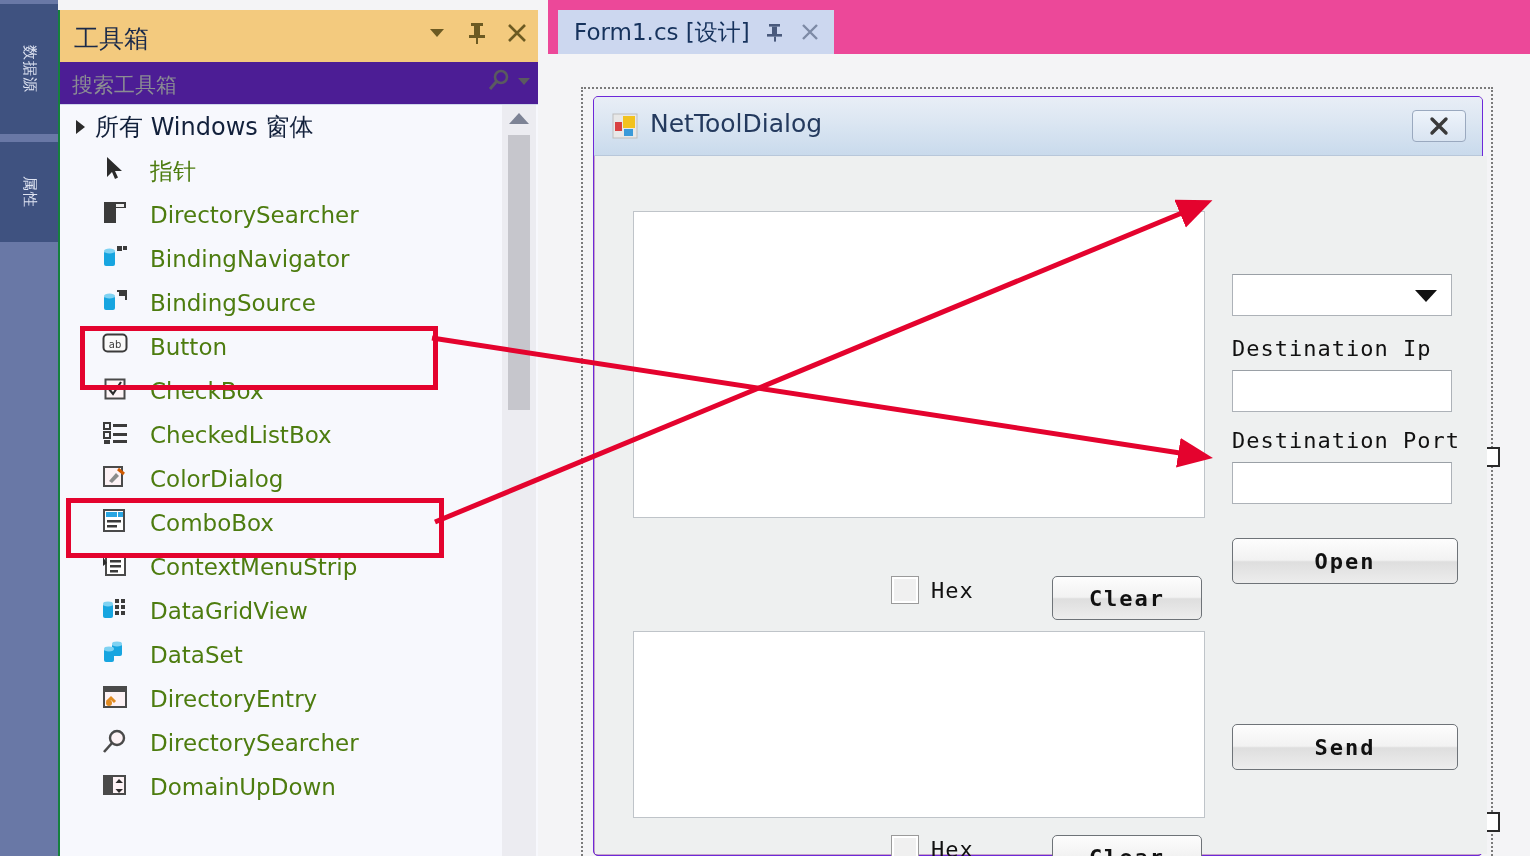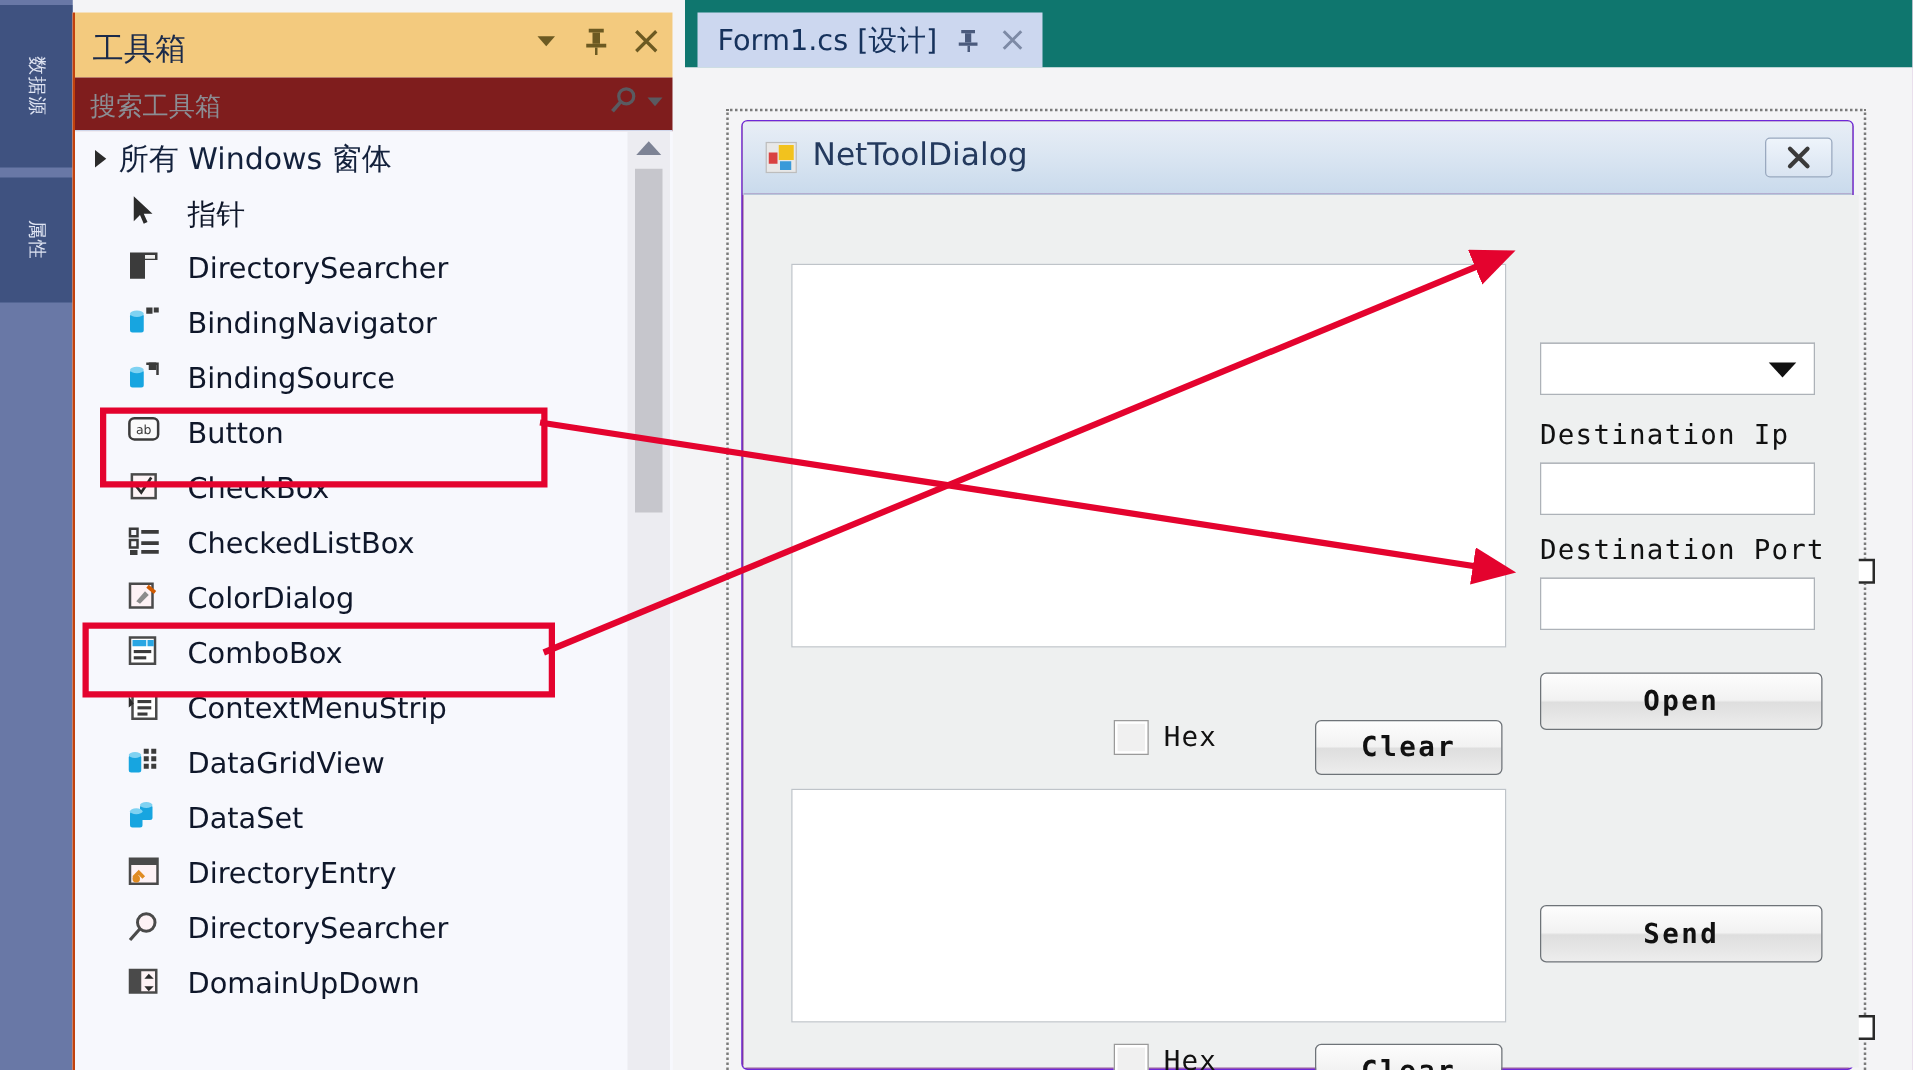--- a/index.html
+++ b/index.html
@@ -14,49 +14,49 @@
     position:absolute;left:50%;top:50%;
     transform:translate(-50%,-50%) rotate(90deg);
     transform-origin:center center;
     white-space:nowrap;color:#dfe4f2;font-size:15px;letter-spacing:1px;
     font-family:"DejaVu Sans",sans-serif;
   }
   .vtab.a{top:4px;height:130px;}
   .vtab.b{top:142px;height:100px;}
 
   
-  .toolbox{position:absolute;left:58px;top:10px;width:478px;height:846px;background:#f7f8fd;border-left:2px solid #c2410c;}
+  .toolbox{position:absolute;left:58px;top:10px;width:478px;height:846px;background:#f7f8fd;border-left:2px solid #15803d;}
   .tb-header{position:absolute;left:0;top:0;width:478px;height:52px;background:#f3ca7e;}
   .tb-title{position:absolute;left:14px;top:12px;font-size:25px;color:#1a2a4a;font-family:"DejaVu Sans",sans-serif;}
   .tb-hdr-btns{position:absolute;right:8px;top:8px;display:flex;align-items:center;gap:14px;}
   .tb-hdr-btn{width:26px;height:30px;display:flex;align-items:center;justify-content:center;color:#6c5a22;cursor:pointer;}
   .caret{width:0;height:0;border-left:7px solid transparent;border-right:7px solid transparent;border-top:8px solid #6c5a22;}
   .pin svg,.xbtn svg{display:block;}
 
-  .tb-search{position:absolute;left:0;top:52px;width:478px;height:42px;background:#7f1d1d;border-bottom:1px solid #cfd6ea;}
+  .tb-search{position:absolute;left:0;top:52px;width:478px;height:42px;background:#4c1d95;border-bottom:1px solid #cfd6ea;}
   .tb-search-text{position:absolute;left:12px;top:9px;font-size:21px;color:#8b8d93;font-family:"DejaVu Sans",sans-serif;}
   .tb-search-icons{position:absolute;right:8px;top:6px;display:flex;align-items:center;gap:6px;color:#5a5a60;}
   .sm-caret{width:0;height:0;border-left:6px solid transparent;border-right:6px solid transparent;border-top:7px solid #5a5a60;}
 
   .tb-body{position:absolute;left:0;top:95px;width:478px;height:751px;background:#f7f8fd;overflow:hidden;}
   .tb-group{display:flex;align-items:center;height:44px;padding-left:16px;}
   .tb-group .tri{width:0;height:0;border-top:7px solid transparent;border-bottom:7px solid transparent;border-left:9px solid #2b2b2b;margin-right:10px;}
   .tb-group .glabel{font-size:24px;color:#13213c;font-family:"DejaVu Sans",sans-serif;}
   .tb-item{display:flex;align-items:center;height:44px;padding-left:38px;}
   .tb-item .ico{width:34px;height:30px;display:flex;align-items:flex-start;justify-content:center;margin-right:18px;flex:none;}
-  .tb-item .lbl{font-size:23px;color:#0f172a;font-family:"DejaVu Sans",sans-serif;white-space:nowrap;}
+  .tb-item .lbl{font-size:23px;color:#4d7c0f;font-family:"DejaVu Sans",sans-serif;white-space:nowrap;}
 
   
   .tb-scroll{position:absolute;right:2px;top:95px;width:34px;height:751px;background:#ececf1;}
   .tb-scroll .up{position:absolute;left:7px;top:8px;width:0;height:0;border-left:10px solid transparent;border-right:10px solid transparent;border-bottom:11px solid #7d8395;}
   .tb-thumb{position:absolute;left:6px;top:30px;width:22px;height:275px;background:#c6c6cc;}
 
   
   .designer{position:absolute;left:548px;top:0;width:982px;height:856px;background:#f4f4f6;}
-  .doc-tabbar{position:absolute;left:0;top:0;width:982px;height:54px;background:#0f766e;}
+  .doc-tabbar{position:absolute;left:0;top:0;width:982px;height:54px;background:#ec4899;}
   .doc-tab{position:absolute;left:10px;top:10px;height:44px;background:#ccd7ef;display:flex;align-items:center;padding:0 14px 0 16px;}
   .doc-tab .tname{font-size:23px;color:#16325c;font-family:"DejaVu Sans",sans-serif;}
   .doc-tab .tpin{margin-left:16px;color:#4a5a7c;display:flex;align-items:center;}
   .doc-tab .tclose{margin-left:16px;color:#7d8aa5;display:flex;align-items:center;}
 
   .canvas{position:absolute;left:0;top:54px;width:982px;height:802px;background:#f4f4f6;}
 
   
   .sel-frame{position:absolute;left:33px;top:33px;width:908px;height:772px;border:2px dotted #7a7a7a;}
   .handle{position:absolute;width:14px;height:16px;background:#fff;border:2px solid #2a2a2a;}

